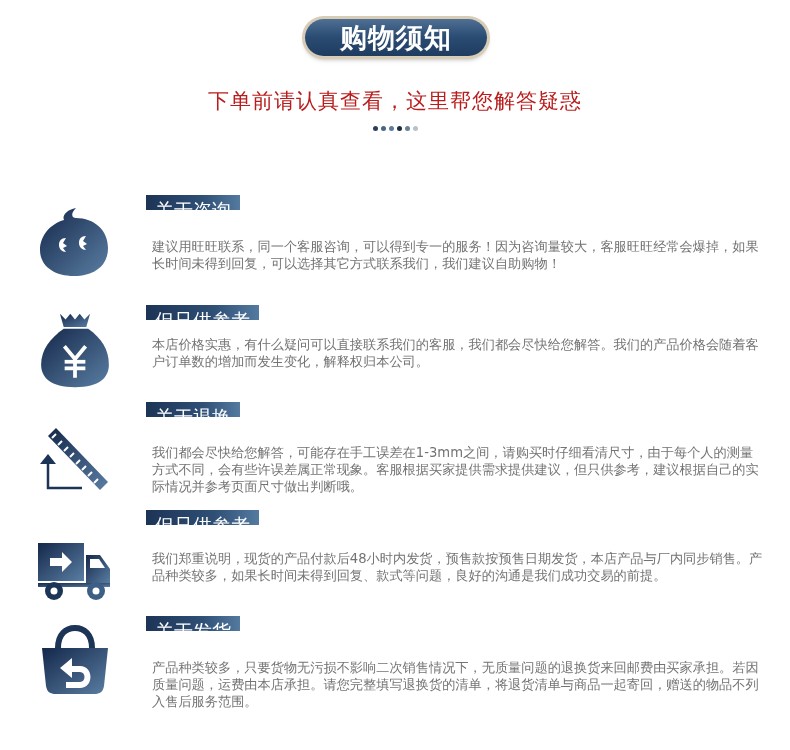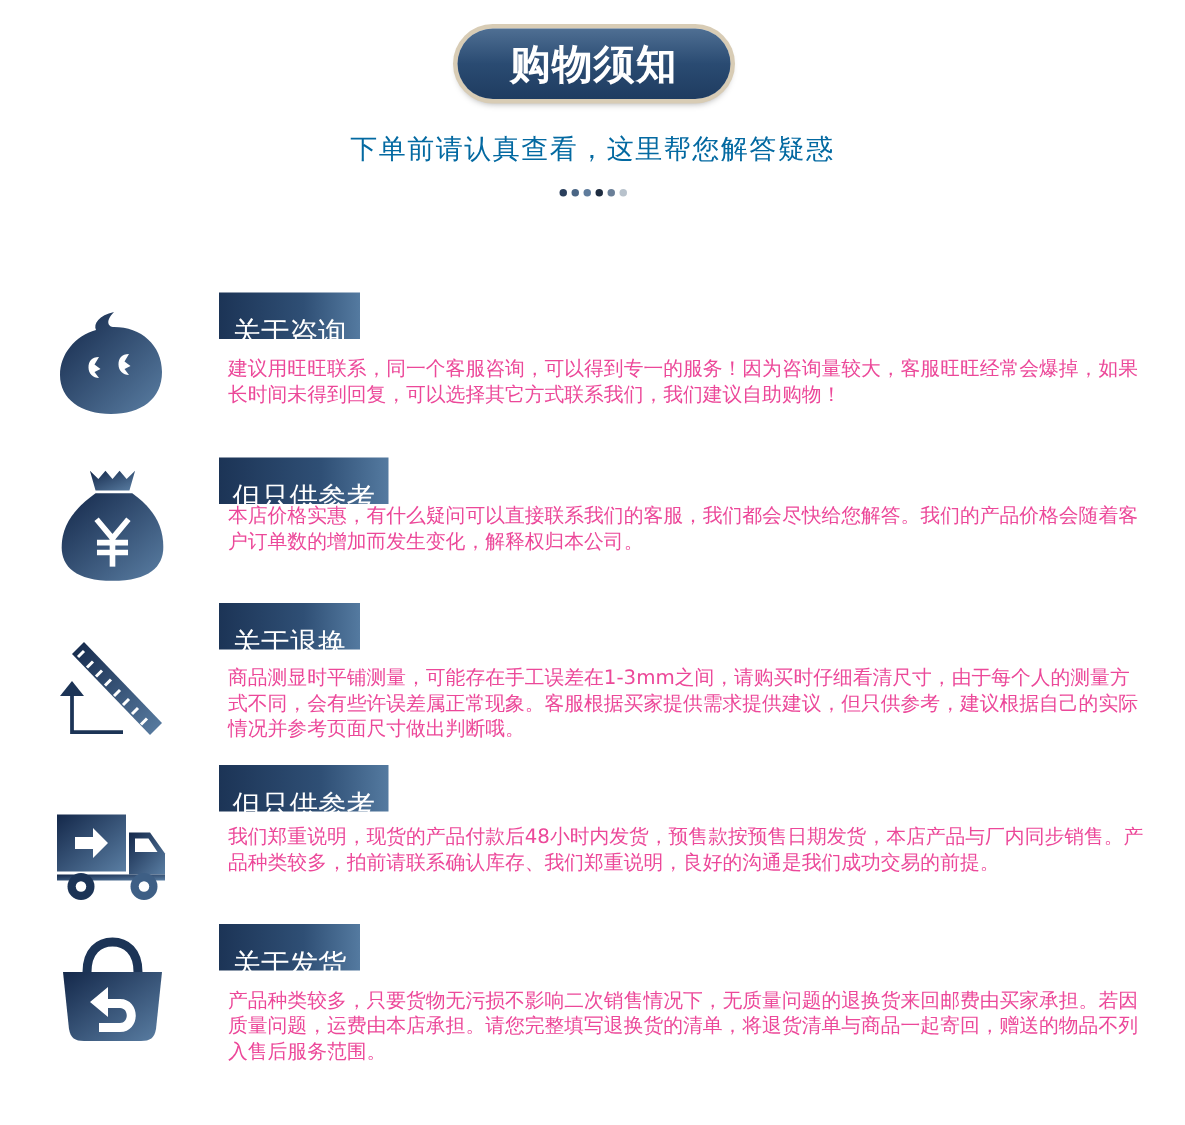--- a/index.html
+++ b/index.html
@@ -1,44 +1,44 @@
 <!DOCTYPE html>
 <html><head>
 <meta charset="utf-8">
 <style>
   * { margin: 0; padding: 0; box-sizing: border-box; }
   html, body { width: 790px; height: 750px; background: #ffffff; overflow: hidden; }
   body { font-family: "DejaVu Sans", "Liberation Sans", sans-serif; color: #1e1e1e; position: relative; }
 
   .title-pill {
-    position: absolute; left: 305px; top: 19px; width: 182px; height: 47px;
+    position: absolute; left: 305px; top: 19px; width: 182px; height: 37px;
     border-radius: 24px;
     background: linear-gradient(180deg, #4f6f93 0%, #2a4b72 50%, #1f3c60 100%);
     box-shadow: 0 0 0 3px #d8ccb5, 0 3px 5px rgba(0,0,0,0.35);
     display: flex; align-items: center; justify-content: center;
   }
   .title-pill span { color: #fff; font-size: 27px; font-weight: bold; letter-spacing: 1px; }
 
   .subtitle {
     position: absolute; left: 0; top: 87px; width: 790px; text-align: center;
-    font-size: 18px; color: #0369a1; letter-spacing: 1px;
+    font-size: 21px; color: #b91c1c; letter-spacing: 1px;
   }
   .dots { position: absolute; left: 373px; top: 126px; display: flex; gap: 3px; }
   .dots i { display: block; width: 5px; height: 5px; border-radius: 50%; }
 
   .section { position: absolute; left: 0; width: 790px; }
   .icon { position: absolute; left: 36px; width: 78px; height: 80px; }
   .label {
-    position: absolute; left: 146px; height: 31px; padding: 12px 9px;
+    position: absolute; left: 146px; height: 15px; padding: 0 9px;
     background: linear-gradient(90deg, #1c3456 0%, #2f4f75 60%, #547aa0 100%);
     color: #fff; font-size: 19px; line-height: 31px; white-space: nowrap;
   }
   .text {
     position: absolute; left: 152px; width: 612px;
-    font-size: 13.2px; line-height: 17px; color: #ec4899;
+    font-size: 13.2px; line-height: 17px; color: #737373;
   }
 </style>
 </head>
 <body>
 
 <svg width="0" height="0" style="position:absolute">
   <defs>
     <linearGradient id="ig" x1="0" y1="0" x2="1" y2="1">
       <stop offset="0" stop-color="#14284a"></stop>
       <stop offset="1" stop-color="#5a7ea3"></stop>
@@ -94,37 +94,37 @@
       <path d="M34 37 l4 -4"></path>
         <path d="M40 44 l4 -4"></path>
         <path d="M46 50 l4 -4"></path>
       <path d="M52 56 l4 -4"></path>
         <path d="M58 63 l4 -4"></path>
     </g>
     <path d="M4 44 l8 -10 l8 10 z" fill="#1c3456"></path>
     <path d="M12 42 v26 h34" stroke="#1c3456" stroke-width="2.5" fill="none"></path>
   </svg>
   <div class="label" style="top:402px">关于退换</div>
-  <div class="text" style="top:444px">商品测显时平铺测量，可能存在手工误差在1-3mm之间，请购买时仔细看清尺寸，由于每个人的测量方式不同，会有些许误差属正常现象。客服根据买家提供需求提供建议，但只供参考，建议根据自己的实际情况并参考页面尺寸做出判断哦。</div>
+  <div class="text" style="top:444px">我们都会尽快给您解答，可能存在手工误差在1-3mm之间，请购买时仔细看清尺寸，由于每个人的测量方式不同，会有些许误差属正常现象。客服根据买家提供需求提供建议，但只供参考，建议根据自己的实际情况并参考页面尺寸做出判断哦。</div>
 </div>
 
 <div class="section" style="top:0">
   <svg class="icon" style="top:528px" viewBox="0 0 78 70">
     <rect x="2" y="10" width="46" height="38" fill="url(#ig)"></rect>
     <path d="M50 22 h14 l10 14 v14 h-24 z" fill="url(#ig)"></path>
     <path d="M54 26 h9 l6 9 h-15 z" fill="#fff"></path>
     <rect x="2" y="50" width="72" height="4" fill="url(#ig)"></rect>
     <path d="M14 25 h12 v-6 l10 10 l-10 10 v-6 h-12 z" fill="#fff"></path>
     <circle cx="18" cy="58" r="9" fill="#1c3456"></circle>
       <circle cx="18" cy="58" r="3.5" fill="#fff"></circle>
     <circle cx="60" cy="58" r="9" fill="#3e5f85"></circle>
       <circle cx="60" cy="58" r="3.5" fill="#fff"></circle>
   </svg>
   <div class="label" style="top:510px">但只供参考</div>
-  <div class="text" style="top:550px">我们郑重说明，现货的产品付款后48小时内发货，预售款按预售日期发货，本店产品与厂内同步销售。产品种类较多，拍前请联系确认库存、我们郑重说明，良好的沟通是我们成功交易的前提。</div>
+  <div class="text" style="top:550px">我们郑重说明，现货的产品付款后48小时内发货，预售款按预售日期发货，本店产品与厂内同步销售。产品种类较多，如果长时间未得到回复、款式等问题，良好的沟通是我们成功交易的前提。</div>
 </div>
 
 <div class="section" style="top:0">
   <svg class="icon" style="top:620px" viewBox="0 0 78 80">
     <path d="M22 28 c0 -14 8 -20 17 -20 c9 0 17 6 17 20" stroke="#1c3456" stroke-width="6" fill="none"></path>
     <path d="M6 28 h66 l-4 38 c-1 6 -4 8 -10 8 h-38 c-6 0 -9 -2 -10 -8 z" fill="url(#ig)"></path>
     <path d="M36 38 l-12 10 l12 10 v-6 h8 c6 0 6 10 0 10 h-14 v6 h14 c14 0 14 -22 0 -22 h-8 z" fill="#fff"></path>
   </svg>
   <div class="label" style="top:616px">关于发货</div>
   <div class="text" style="top:659px">产品种类较多，只要货物无污损不影响二次销售情况下，无质量问题的退换货来回邮费由买家承担。若因质量问题，运费由本店承担。请您完整填写退换货的清单，将退货清单与商品一起寄回，赠送的物品不列入售后服务范围。</div>

